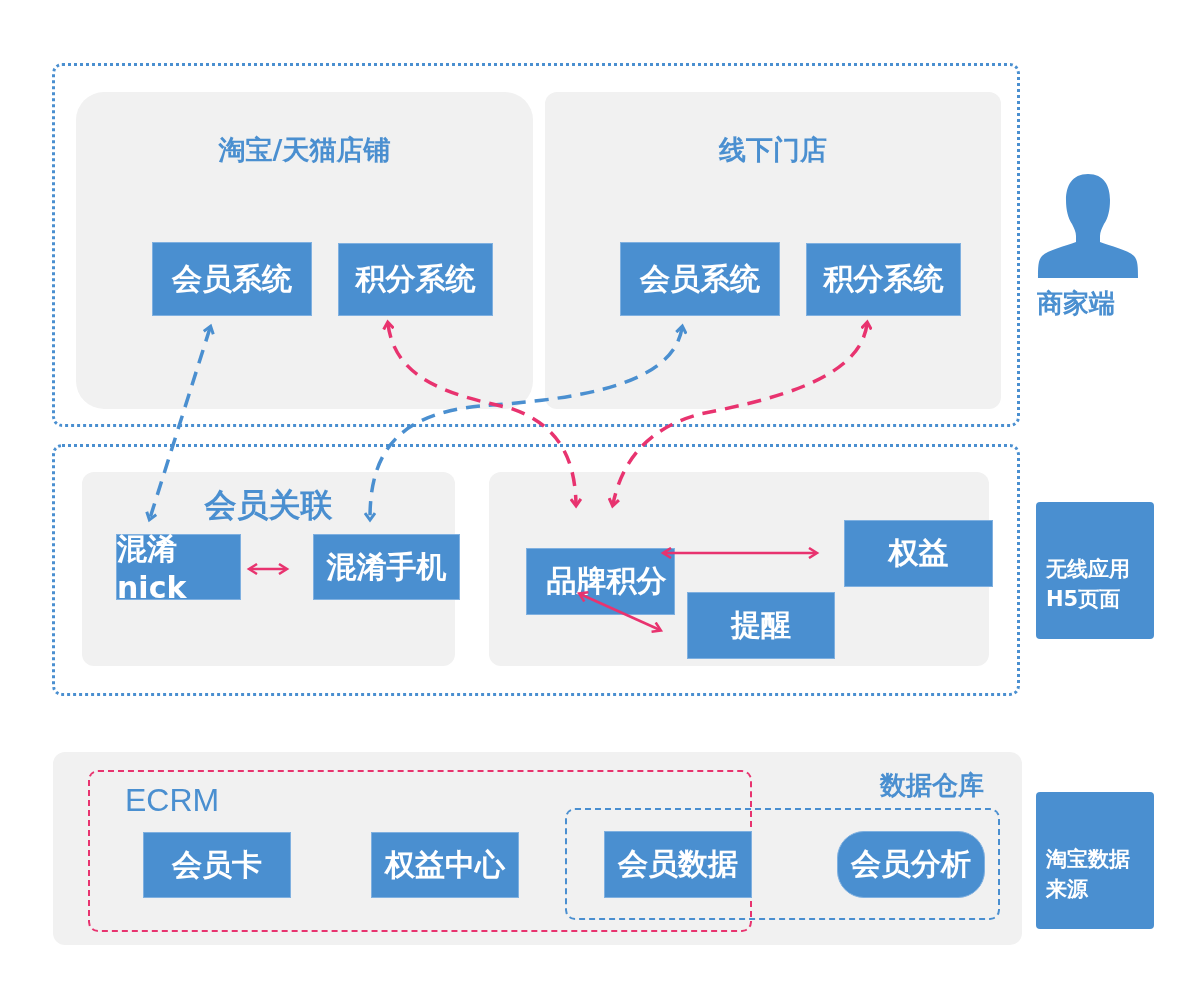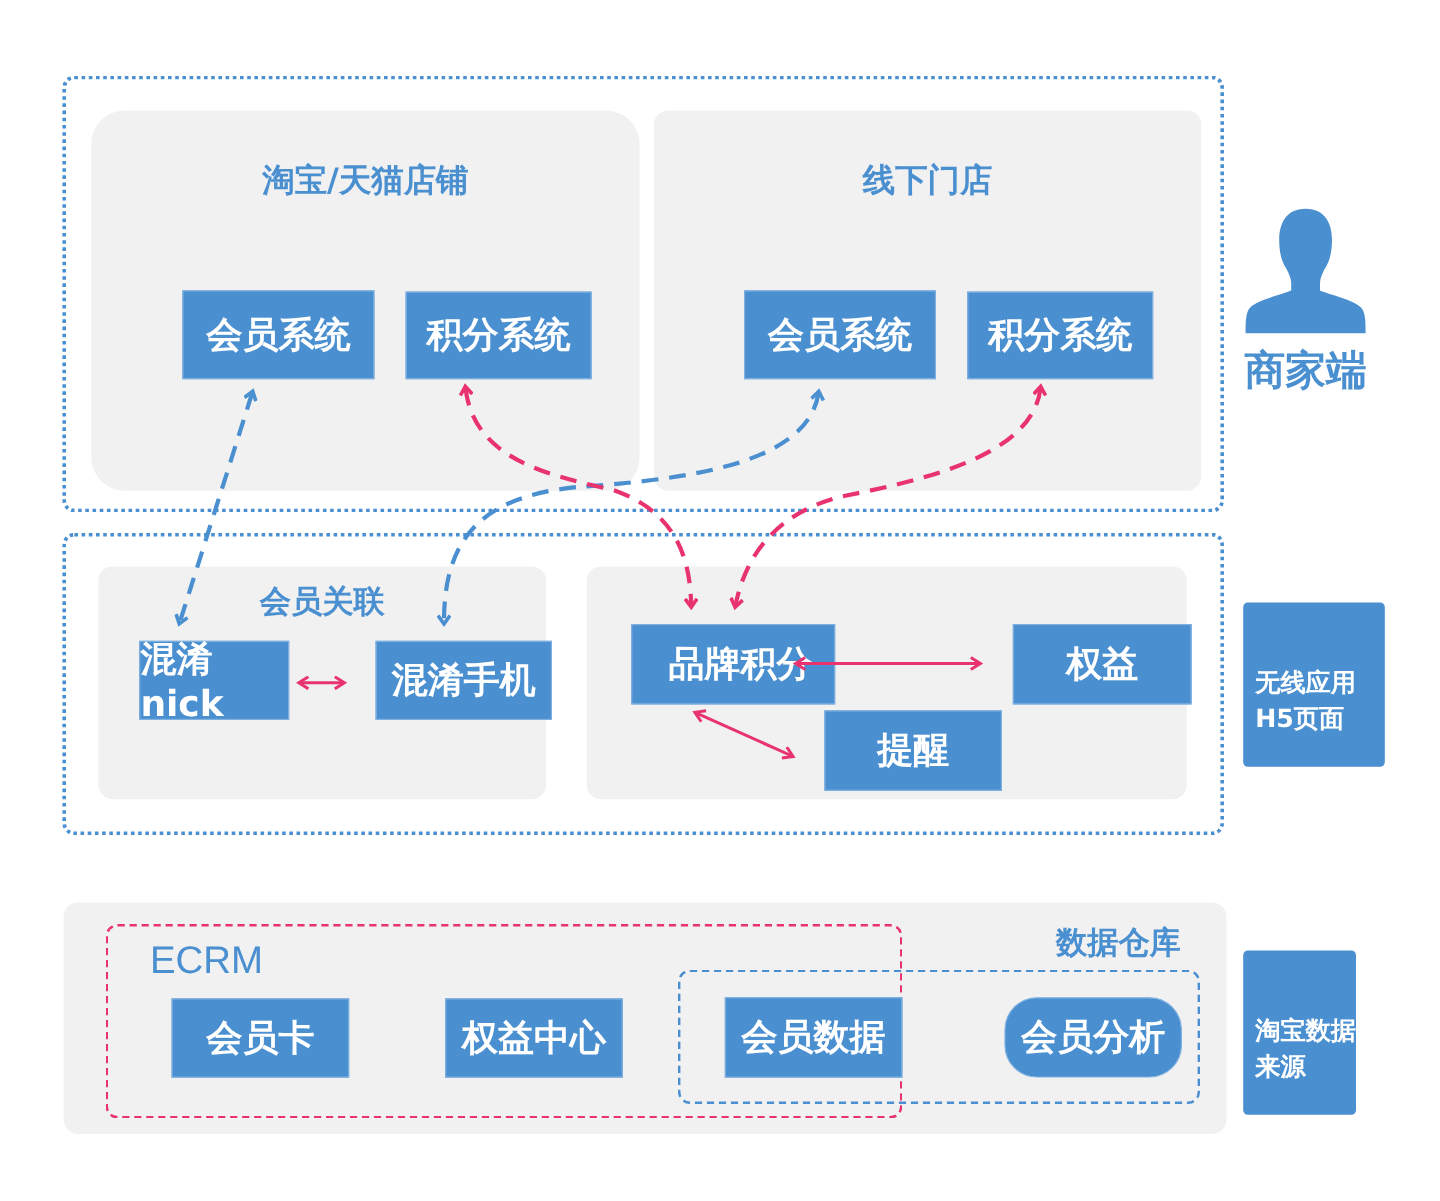--- a/index.html
+++ b/index.html
@@ -7,21 +7,21 @@
            font-family: "DejaVu Sans", "Liberation Sans", sans-serif; }
     .abs { position: absolute; box-sizing: border-box; }
     .group-dotted { border: 3px dotted #4a8fd0; border-radius: 10px; }
     .panel { background: #f1f1f1; border-radius: 12px; }
     .box { background: #4a8fd0; color: #ffffff; font-size: 30px; font-weight: bold;
            display: flex; align-items: center; justify-content: center;
            border: 1px solid #7fb0e0; margin-left: 20px; }
     .title { color: #4a8fd0; font-size: 27px; font-weight: bold; text-align: center; }
     .side-box { background: #4a8fd0; color: #ffffff; border-radius: 4px; font-size: 21px;
                 font-weight: bold; padding: 52px 0 0 10px; line-height: 30px; }
-    .side-label { color: #4a8fd0; font-size: 34px; font-weight: bold; }
+    .side-label { color: #4a8fd0; font-size: 26px; font-weight: bold; }
     .dash-pink { border: 2px dashed #e8336f; border-radius: 10px; }
     .dash-blue { border: 2px dashed #4a8fd0; border-radius: 10px; }
     svg.overlay { position: absolute; left: 0; top: 0; pointer-events: none; }
   </style>
 </head>
 <body>
 
 <div class="abs group-dotted" style="left:52px; top:63px; width:968px; height:364px;"></div>
 
 <div class="abs panel" style="left:76px; top:92px; width:457px; height:317px;border-radius:28px;">
@@ -39,48 +39,48 @@
 <svg class="abs" style="left:1036px; top:170px;" width="104" height="108" viewBox="0 0 104 108">
   <path fill="#4a8fd0" d="M52 4 C36 4 30 16 30 30 C30 40 32 48 36 54 C38 58 40 62 40 66 L40 72
     C30 76 12 80 6 86 C2 90 2 98 2 108 L102 108 C102 98 102 90 98 86 C92 80 74 76 64 72 L64 66
     C64 62 66 58 68 54 C72 48 74 40 74 30 C74 16 68 4 52 4 Z"></path>
 </svg>
 <div class="abs side-label" style="left:1037px; top:286px; width:120px;">商家端</div>
 
 <div class="abs group-dotted" style="left:52px; top:444px; width:968px; height:252px;"></div>
 
 <div class="abs panel" style="left:82px; top:472px; width:373px; height:194px;">
-  <div class="abs title" style="left:0; top:12px; width:100%; font-size:26px;">会员关联</div>
+  <div class="abs title" style="left:0; top:12px; width:100%; font-size:32px;">会员关联</div>
 </div>
 <div class="abs box" style="left:96px; top:534px; width:125px; height:66px;">混淆nick</div>
 <div class="abs box" style="left:293px; top:534px; width:147px; height:66px;">混淆手机</div>
 
 <div class="abs panel" style="left:489px; top:472px; width:500px; height:194px;"></div>
-<div class="abs box" style="left:506px; top:520px; width:170px; height:67px;padding-left:12px;">品牌积分</div>
+<div class="abs box" style="left:506px; top:548px; width:149px; height:67px;padding-left:12px;">品牌积分</div>
 <div class="abs box" style="left:824px; top:520px; width:149px; height:67px;">权益</div>
 <div class="abs box" style="left:667px; top:592px; width:148px; height:67px;">提醒</div>
 
 <div class="abs side-box" style="left:1036px; top:502px; width:118px; height:137px;">
   <div>无线应用</div>
   <div>H5页面</div>
 </div>
 
 <div class="abs panel" style="left:53px; top:752px; width:969px; height:193px;"></div>
 
 <div class="abs dash-pink" style="left:88px; top:770px; width:664px; height:162px;"></div>
 <div class="abs" style="left:125px; top:782px; color:#4a8fd0; font-size:32px; font-family:'Liberation Sans', sans-serif;">ECRM</div>
 <div class="abs box" style="left:123px; top:832px; width:148px; height:66px;">会员卡</div>
 <div class="abs box" style="left:351px; top:832px; width:148px; height:66px;">权益中心</div>
 
 <div class="abs dash-blue" style="left:565px; top:808px; width:435px; height:112px;"></div>
 <div class="abs title" style="left:880px; top:768px; width:140px; font-size:26px; text-align:left;">数据仓库</div>
 <div class="abs box" style="left:584px; top:831px; width:148px; height:67px;">会员数据</div>
 <div class="abs box" style="left:817px; top:831px; width:148px; height:67px;border-radius:27px;">会员分析</div>
 
-<div class="abs side-box" style="left:1036px; top:792px; width:94px; height:137px;">
+<div class="abs side-box" style="left:1036px; top:792px; width:118px; height:137px;">
   <div>淘宝数据</div>
   <div>来源</div>
 </div>
 
 <svg class="overlay" width="1200" height="1001" viewBox="0 0 1200 1001">
   <defs>
     <marker id="chev-blue" markerWidth="12" markerHeight="12" refX="6" refY="6" orient="auto-start-reverse" markerUnits="userSpaceOnUse">
       <path d="M1 1 L8 6 L1 11" fill="none" stroke="#4a8fd0" stroke-width="3"></path>
     </marker>
     <marker id="chev-pink" markerWidth="12" markerHeight="12" refX="6" refY="6" orient="auto-start-reverse" markerUnits="userSpaceOnUse">

